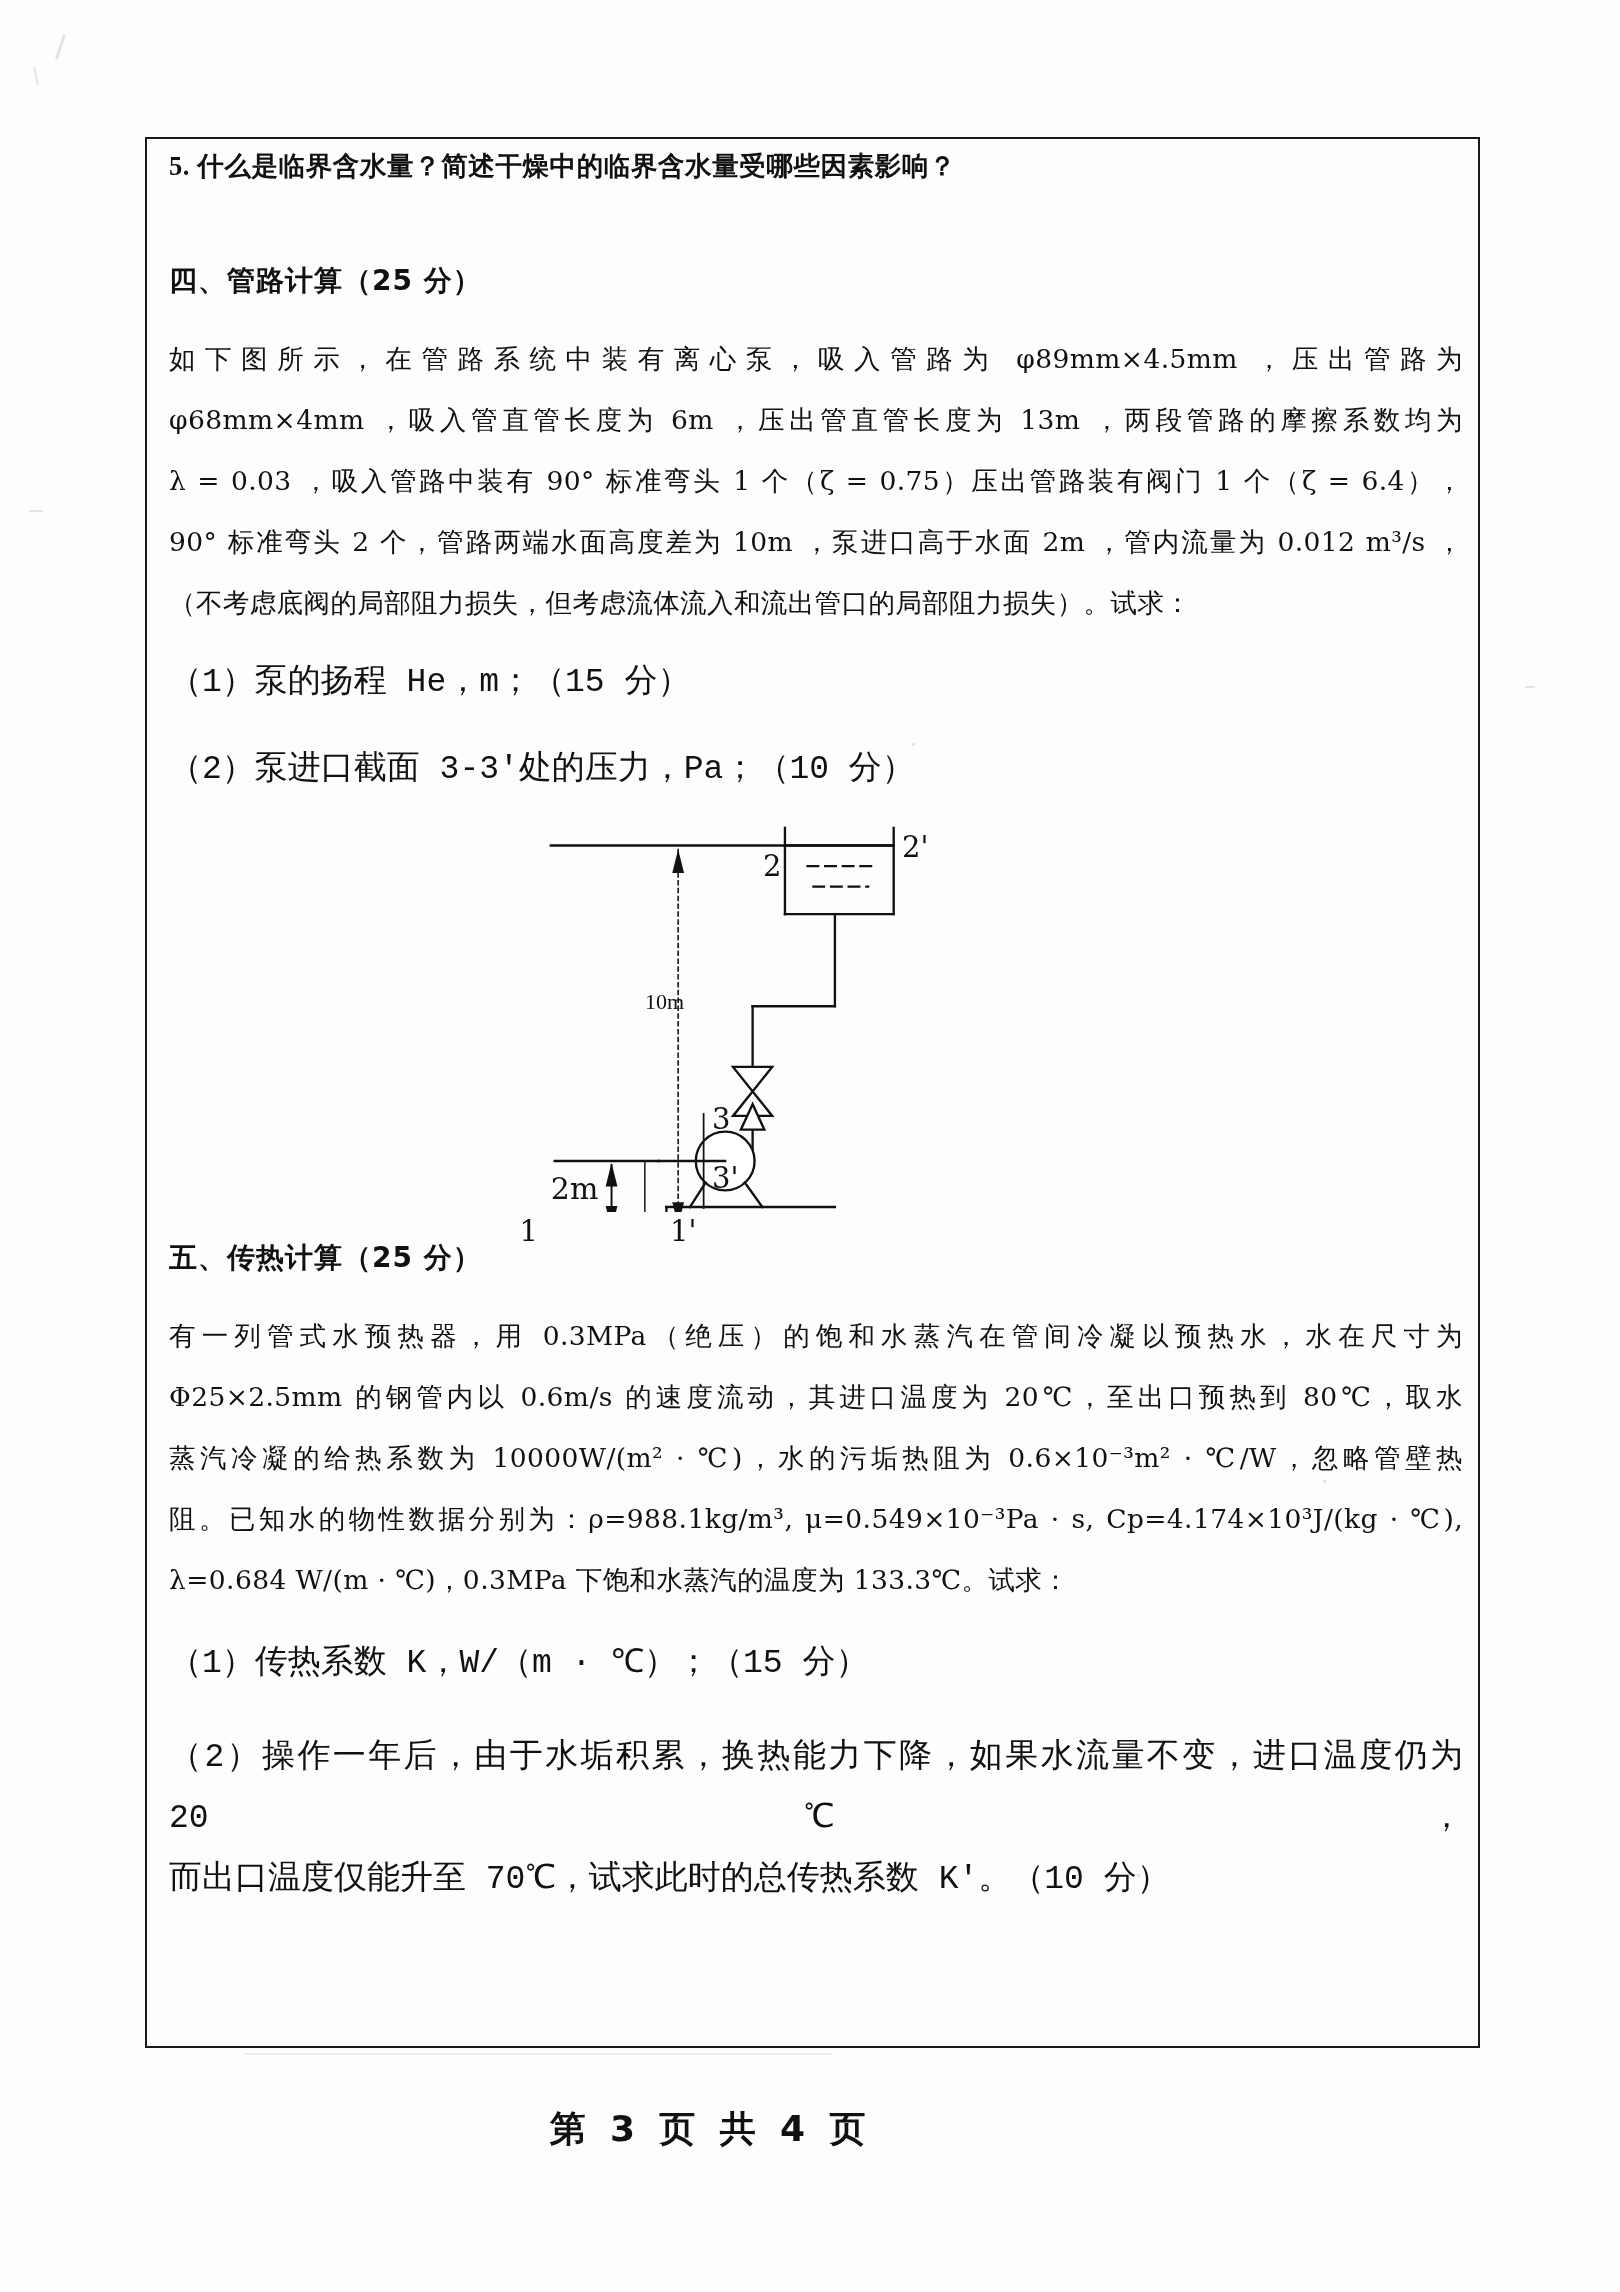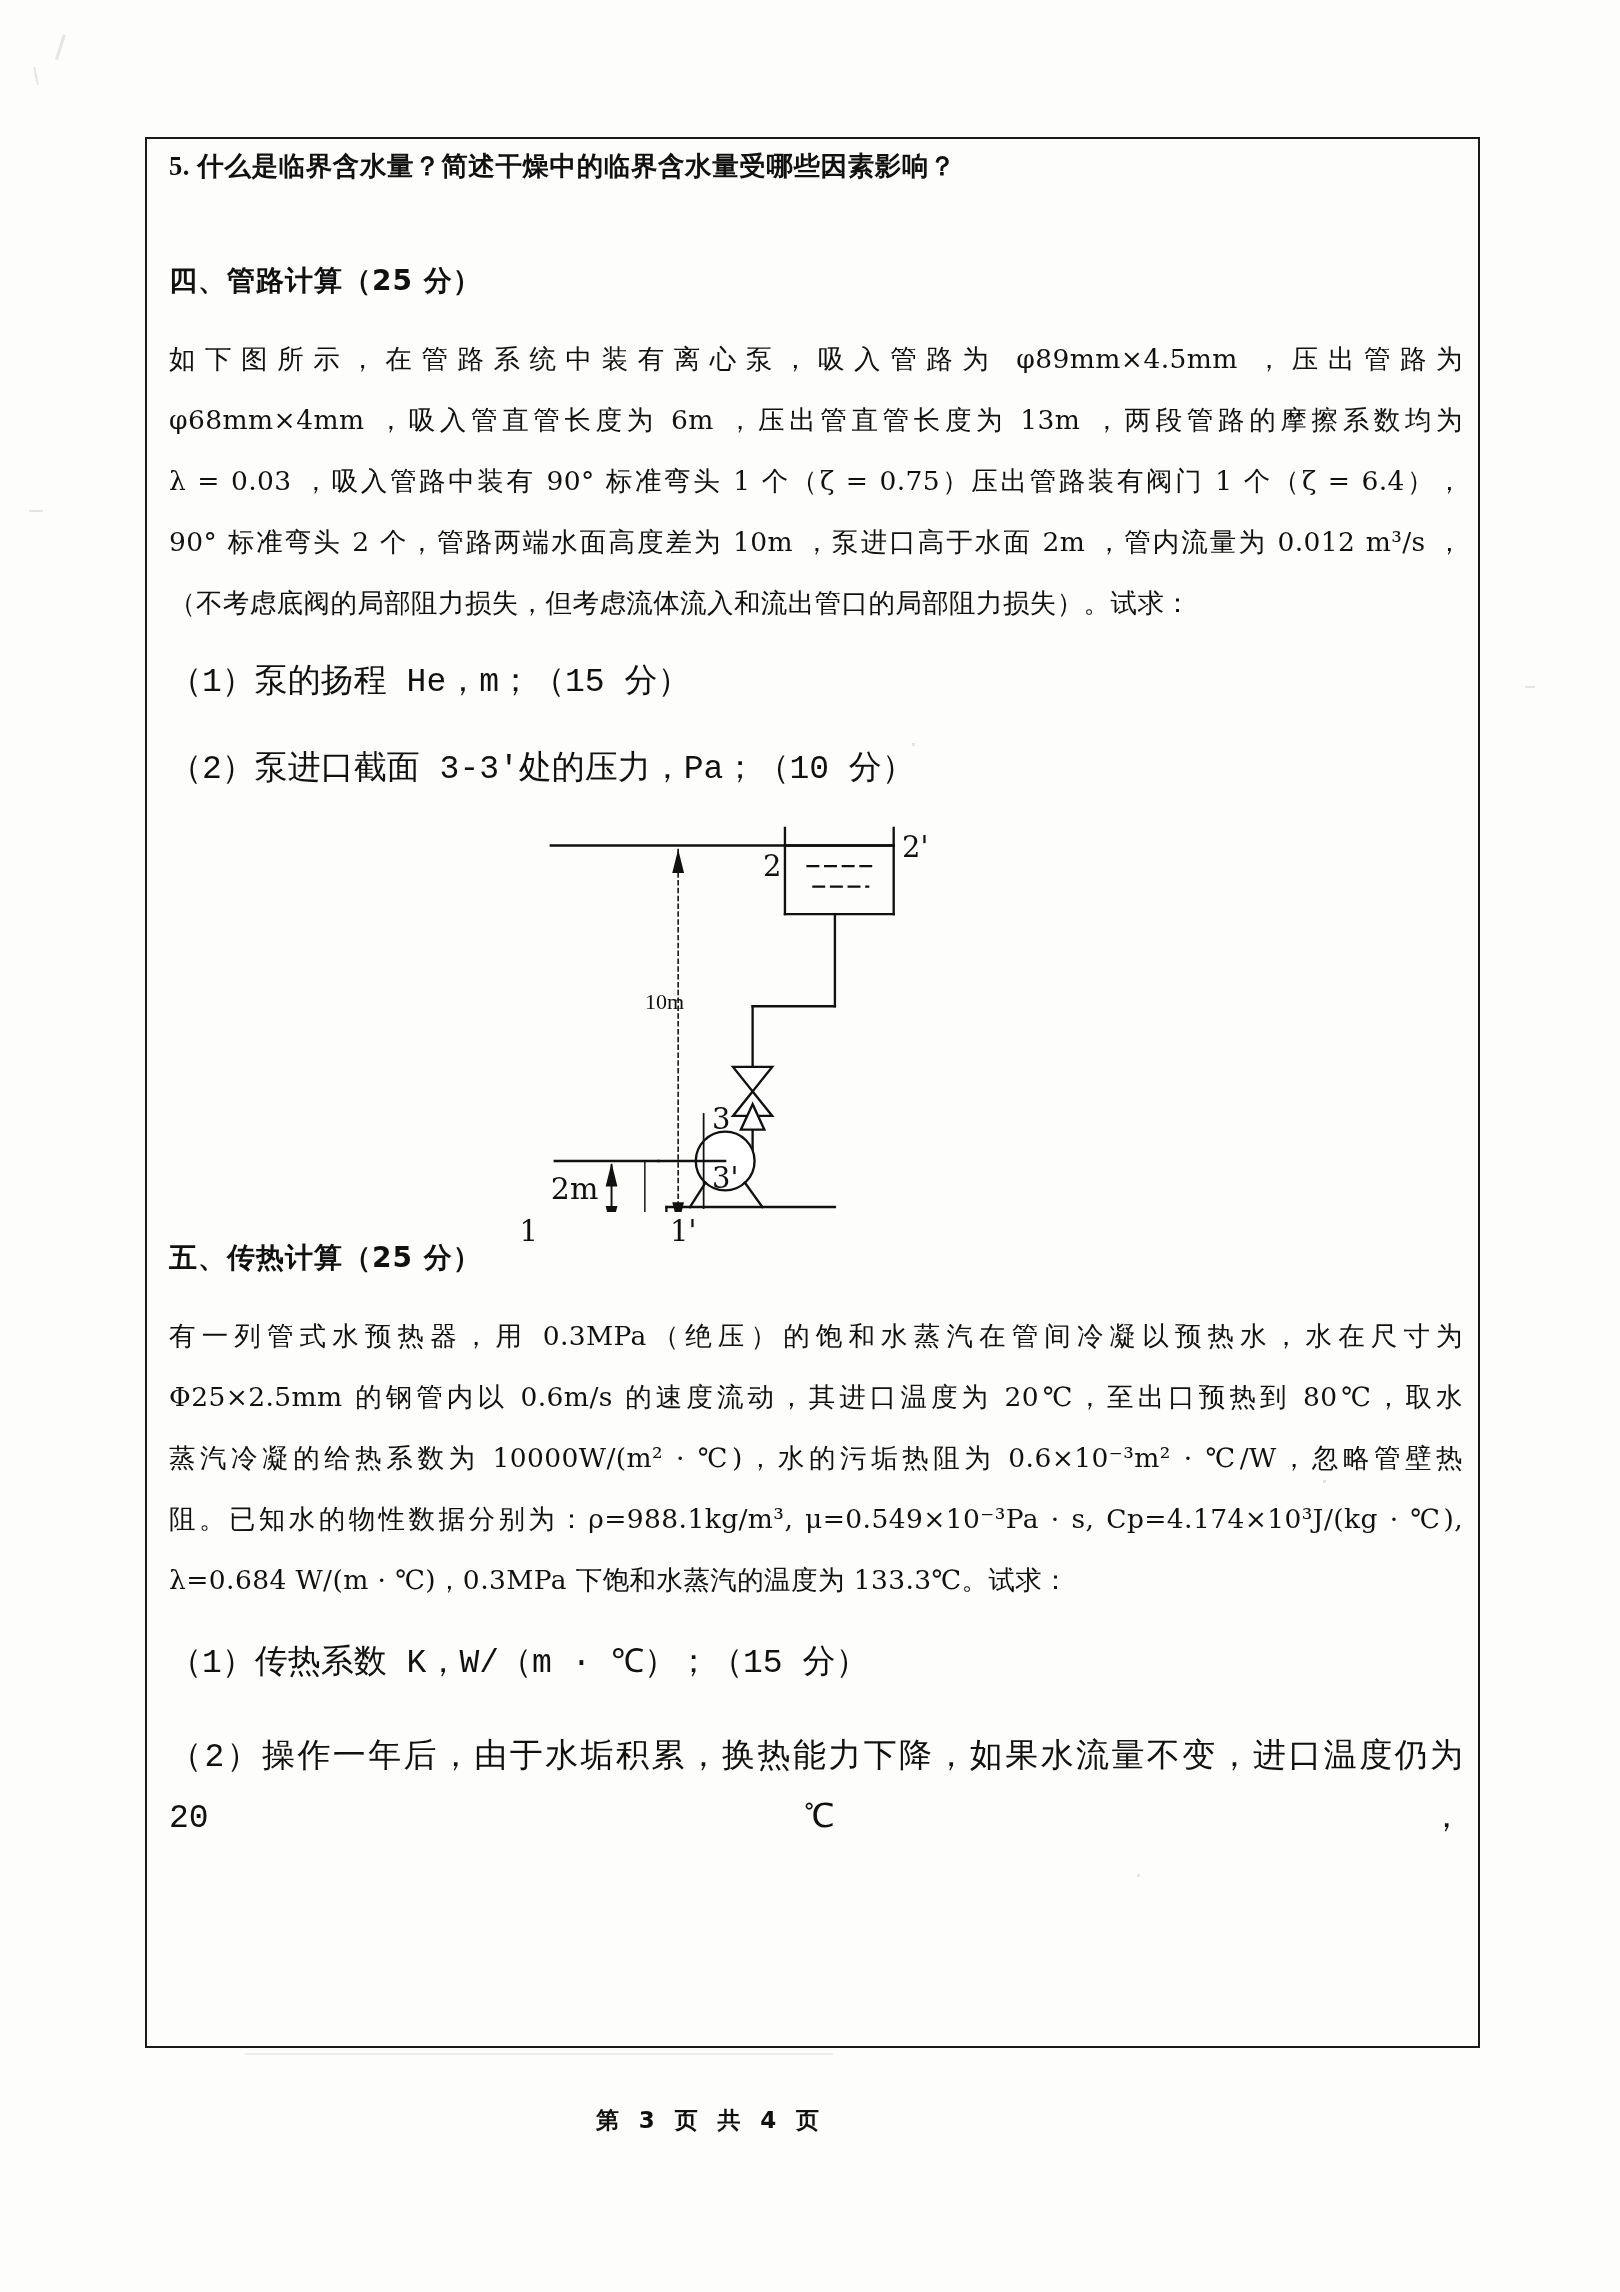--- a/index.html
+++ b/index.html
@@ -88,21 +88,21 @@
   }
   #diagram-svg { display:block; }
 
   
   #page-footer {
     position: absolute;
     left: 0;
     top: 2105px;
     width: 1421px;
     text-align: center;
-    font-size: 23px;
+    font-size: 36px;
     letter-spacing: 5.9px;
     font-family: "DejaVu Sans", "Liberation Sans", sans-serif;
     font-weight: 700;
   }
 </style>
 </head>
 <body>
 
 <div id="scan-page">
   <div class="speck" style="left:59px;  top:34px;  width:2.9px;  height:25.5px;  transform:rotate(18deg);"></div>
@@ -219,17 +219,18 @@
     <div class="para para-j">Φ25×2.5mm 的钢管内以 0.6m/s 的速度流动，其进口温度为 20℃，至出口预热到 80℃，取水</div>
     <div class="para para-j">蒸汽冷凝的给热系数为 10000W/(m² · ℃)，水的污垢热阻为 0.6×10⁻³m² · ℃/W，忽略管壁热</div>
     <div class="para para-j">阻。已知水的物性数据分别为：ρ=988.1kg/m³, μ=0.549×10⁻³Pa · s, Cp=4.174×10³J/(kg · ℃),</div>
     <div class="para">λ=0.684 W/(m · ℃)，0.3MPa 下饱和水蒸汽的温度为 133.3℃。试求：</div>
   </div>
 
   <div style="height:29px;"></div>
   <div class="sub-q">（1）传热系数 K，W/（m · ℃）；（15 分）</div>
   <div style="height:39px;"></div>
   <div class="sub-q para-j" style="line-height:61px;">（2）操作一年后，由于水垢积累，换热能力下降，如果水流量不变，进口温度仍为 20℃，</div>
+  <div class="sub-q" style="line-height:61px;">而出口温度仅能升至 70℃，试求此时的总传热系数 K'。（10 分）</div>
 
 </div>
 
 <div id="page-footer">第 3 页 共 4 页</div>
 
 
 </body></html>

